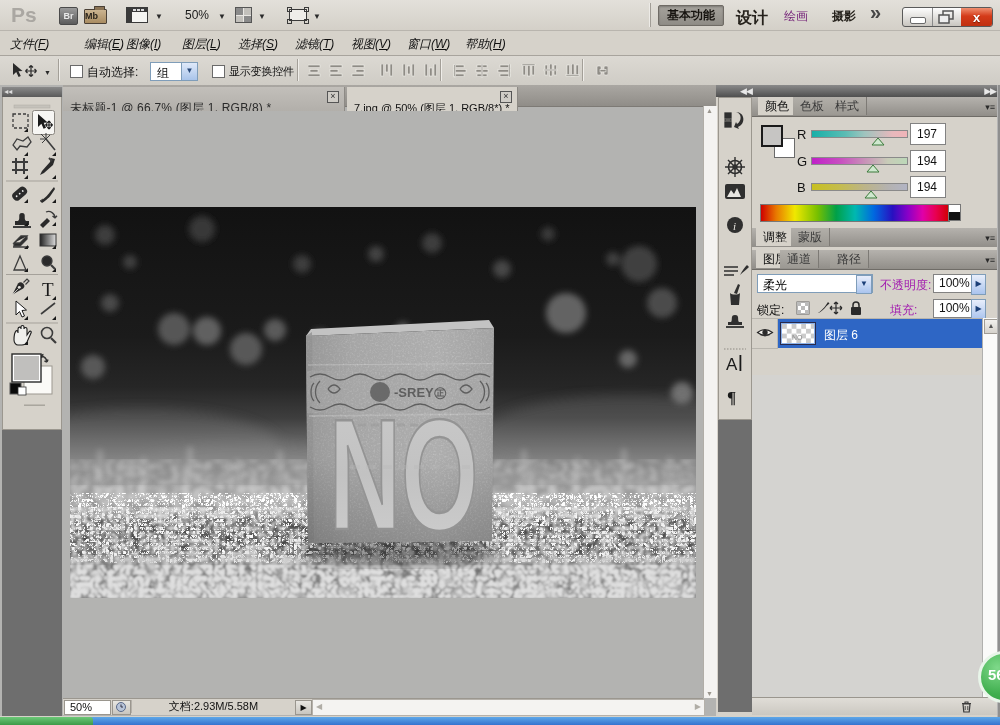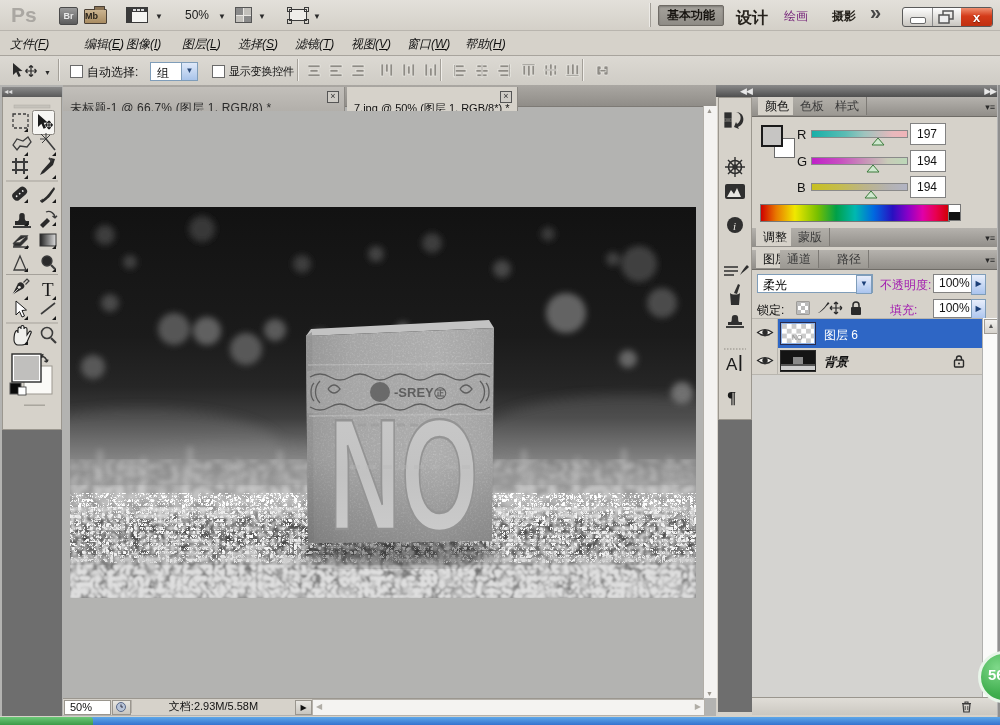--- a/index.html
+++ b/index.html
@@ -654,42 +654,20 @@
           <rect x="6.8" y="16.4" width="4.8" height="4.8"></rect>
           <rect x="16.4" y="16.4" width="4.8" height="4.8"></rect>
           <rect x="26" y="16.4" width="4.8" height="4.8"></rect>
         </g>
       <text x="12" y="18" font-size="7" fill="#8a8a8a">NO</text>
       <rect x="0.5" y="0.5" width="35" height="22" fill="none" stroke="#2a2a4a"></rect>
       <rect x="1.5" y="1.5" width="33" height="20" fill="none" stroke="#8ab0e8" stroke-width="1"></rect>
     </svg>
     <span class="abs" style="left:72px;top:8px;font-size:12px;color:#fff;">图层 6</span>
   </div>
-  <div class="abs" style="left:0;top:250px;width:248px;height:28px;">
-    <div class="abs" style="left:0;top:0;width:25px;height:28px;background:#d6d2ca;border-right:1px solid #b8b5ae;border-bottom:1px solid #b8b5ae;"></div>
-    <svg class="abs" style="left:4px;top:7px" width="18" height="13">
-        <path d="M1.5 6.5 Q9 0.8 16.5 6.5 Q9 12.2 1.5 6.5 Z" fill="#f2f0ec" stroke="#2a2a2a" stroke-width="1.2"></path>
-        <circle cx="9" cy="6.5" r="2.7" fill="#2a2a2a"></circle>
-        <path d="M4 8.6 Q9 11.4 14 8.6" fill="none" stroke="#2a2a2a" stroke-width="0.9"></path>
-      </svg>
-    <svg class="abs" style="left:28px;top:3px" width="36" height="22" viewBox="0 0 36 22">
-      <rect x="0" y="0" width="36" height="22" fill="#141414"></rect>
-      <rect x="13" y="7" width="10" height="10" fill="#8a8a8a"></rect>
-      <rect x="0" y="16" width="36" height="4" fill="#cdcdcd"></rect>
-      <rect x="0" y="14" width="36" height="2" fill="#555"></rect>
-      <rect x="0.5" y="0.5" width="35" height="21" fill="none" stroke="#2a2a2a"></rect>
-    </svg>
-    <span class="abs" style="left:72px;top:7px;font-size:12px;color:#111;font-style:italic;font-weight:bold;">背景</span>
-    <svg class="abs" style="left:201px;top:7px" width="12" height="14">
-        <rect x="1.5" y="6" width="9" height="7" rx="1" fill="none" stroke="#2a2a2a" stroke-width="1.4"></rect>
-        <path d="M3.5 6 v-1.5 a2.5 2.5 0 0 1 5 0 v1.5" fill="none" stroke="#2a2a2a" stroke-width="1.4"></path>
-        <circle cx="6" cy="9.5" r="1" fill="#2a2a2a"></circle>
-      </svg>
-    <div class="abs" style="left:0;top:27px;width:232px;height:1px;background:#b8b5ae;"></div>
-  </div>
 
   <div class="abs" style="left:0px;top:278px;width:230px;height:322px;background:#d4d3d0;"></div>
   <div class="abs" style="left:230px;top:221px;width:15px;height:379px;background:#fafaf9;border-left:1px solid #b0b0ae;">
     <div class="abs" style="left:1px;top:1px;width:12px;height:13px;background:linear-gradient(#f2f1ee,#d5d2cc);border:1px solid #a09c95;text-align:center;font-size:7px;line-height:12px;color:#555;">▲</div>
   </div>
 
   <div class="abs" style="left:0;top:600px;width:248px;height:17px;background:linear-gradient(#e0ddd7,#cbc8c1);border-top:1px solid #9a968e;">
     <svg class="abs" style="left:209px;top:2px" width="11" height="13">
         <path d="M2 4 h7 l-0.8 8 h-5.4 z" fill="none" stroke="#3a3a3a" stroke-width="1.2"></path>
         <path d="M1 3.5 h9 M4 3.5 v-1.5 h3 v1.5" stroke="#3a3a3a" fill="none" stroke-width="1.1"></path>

